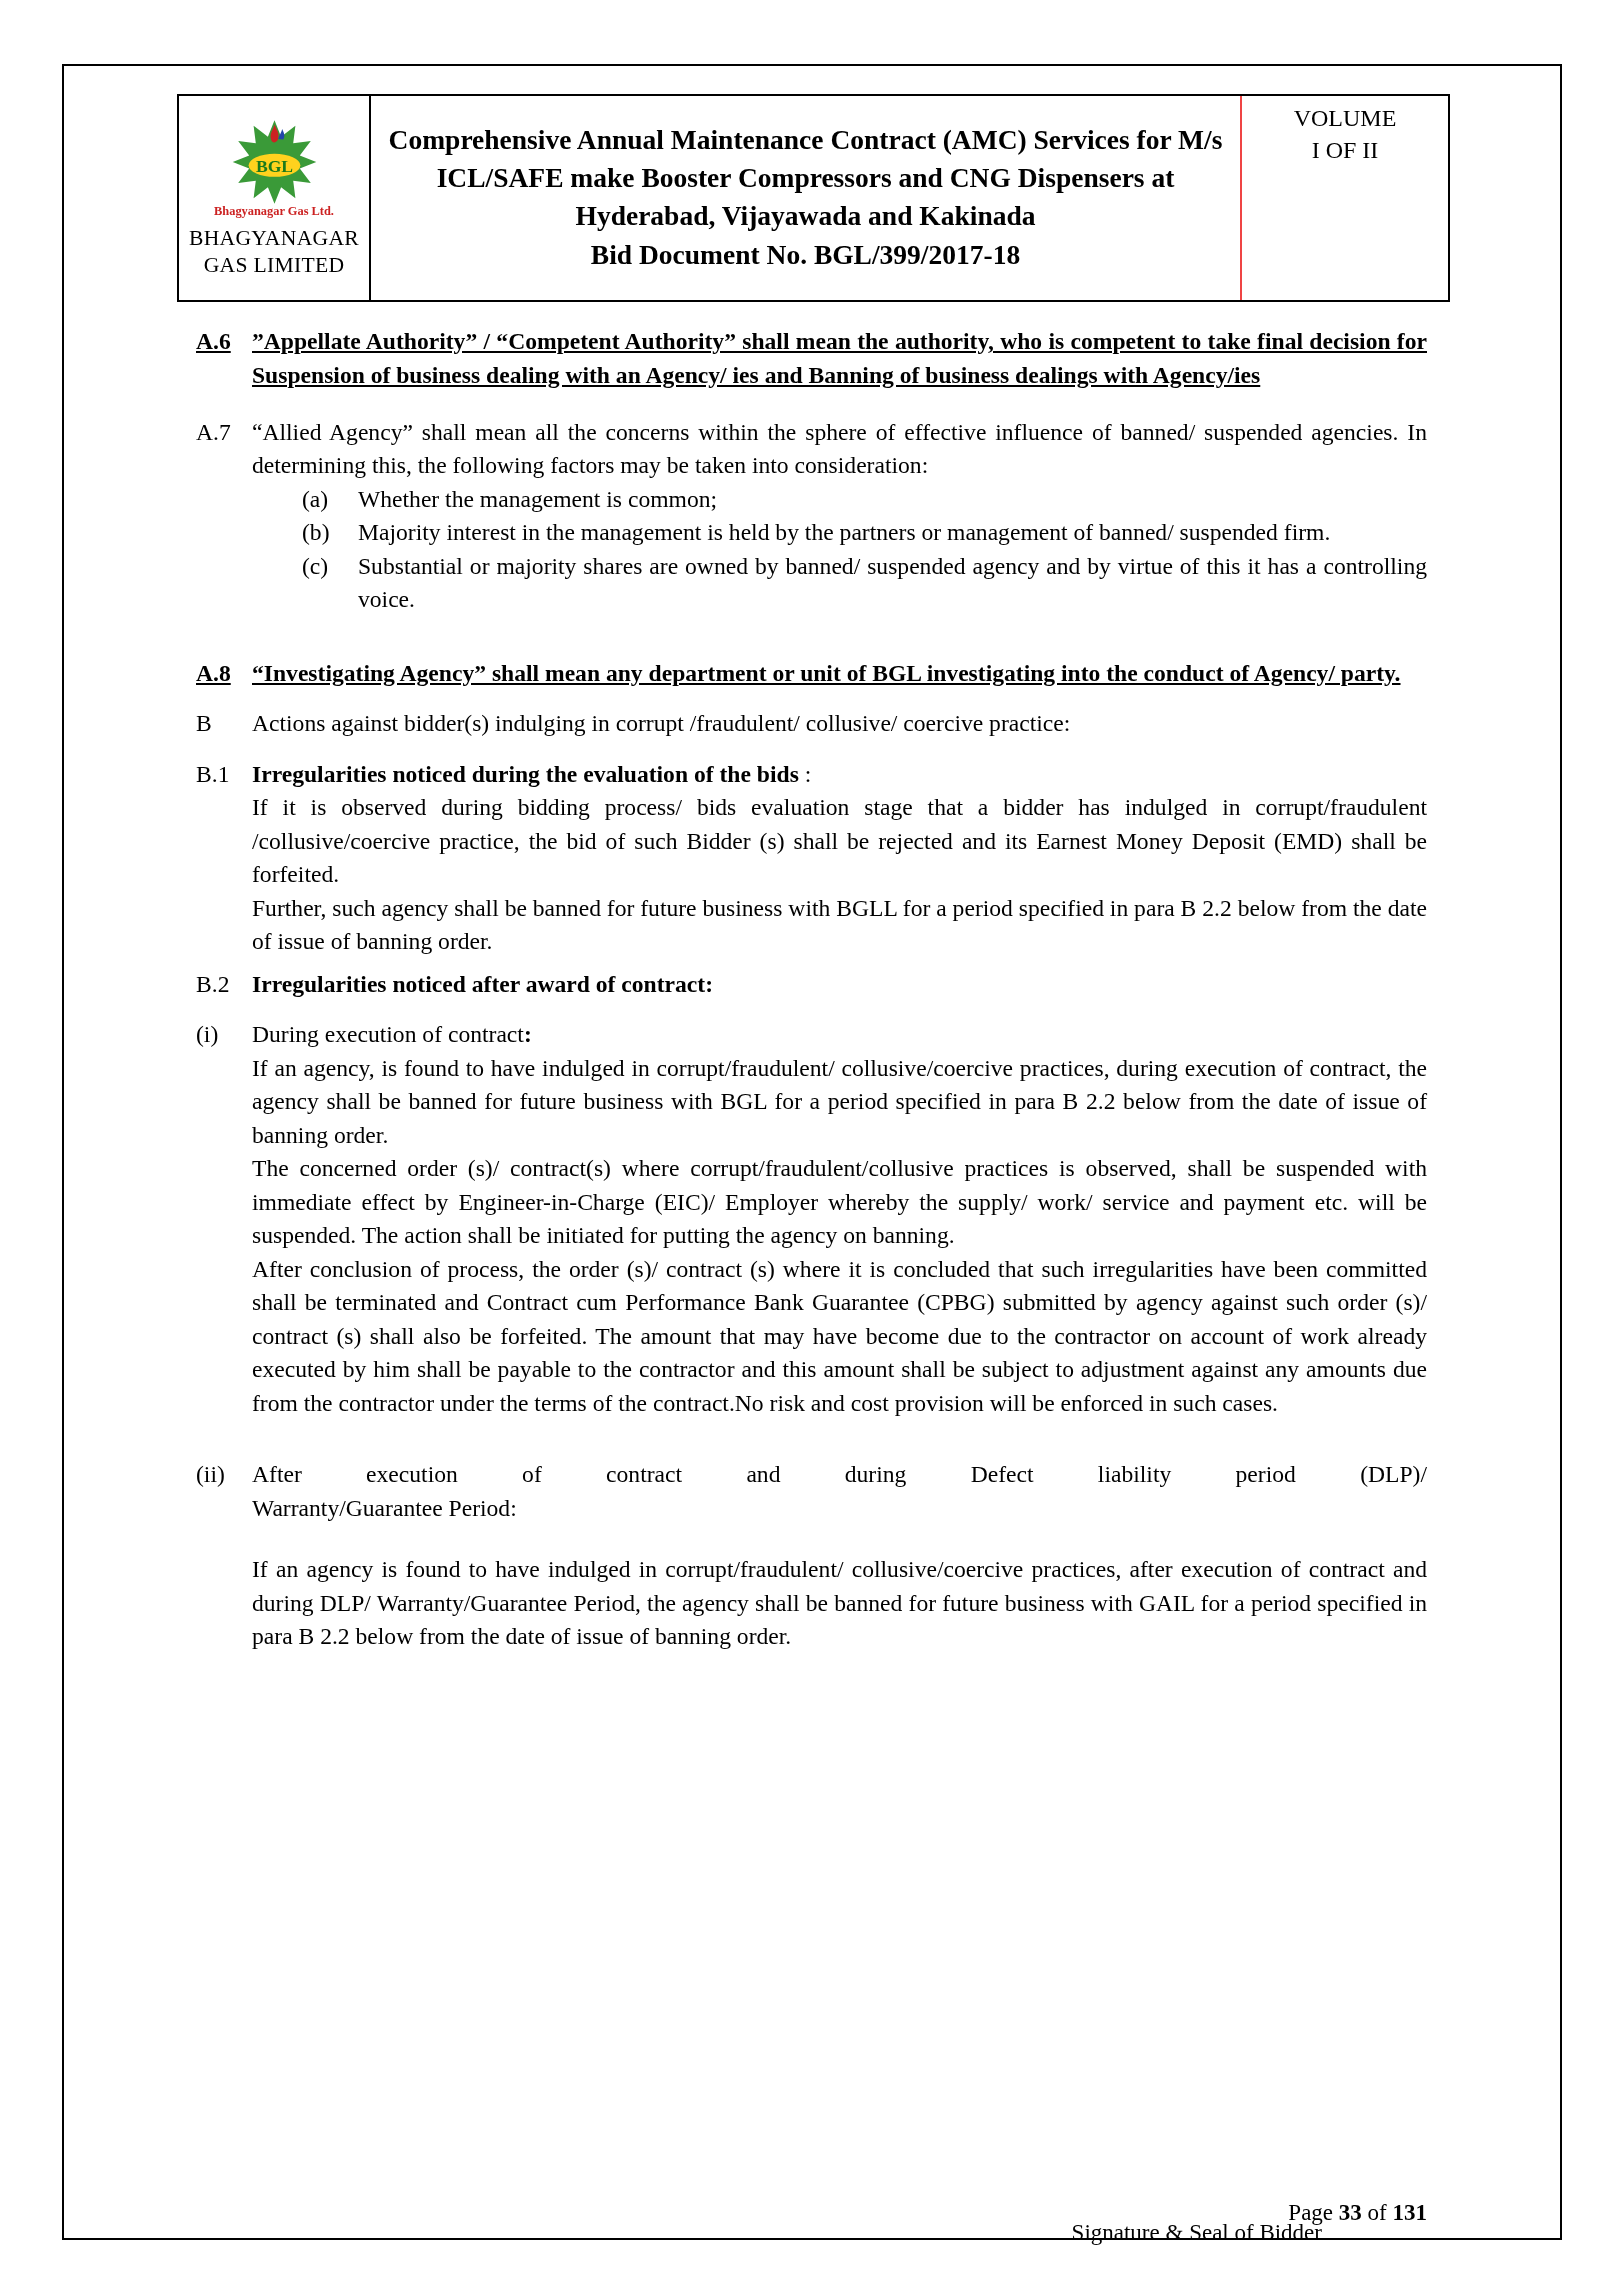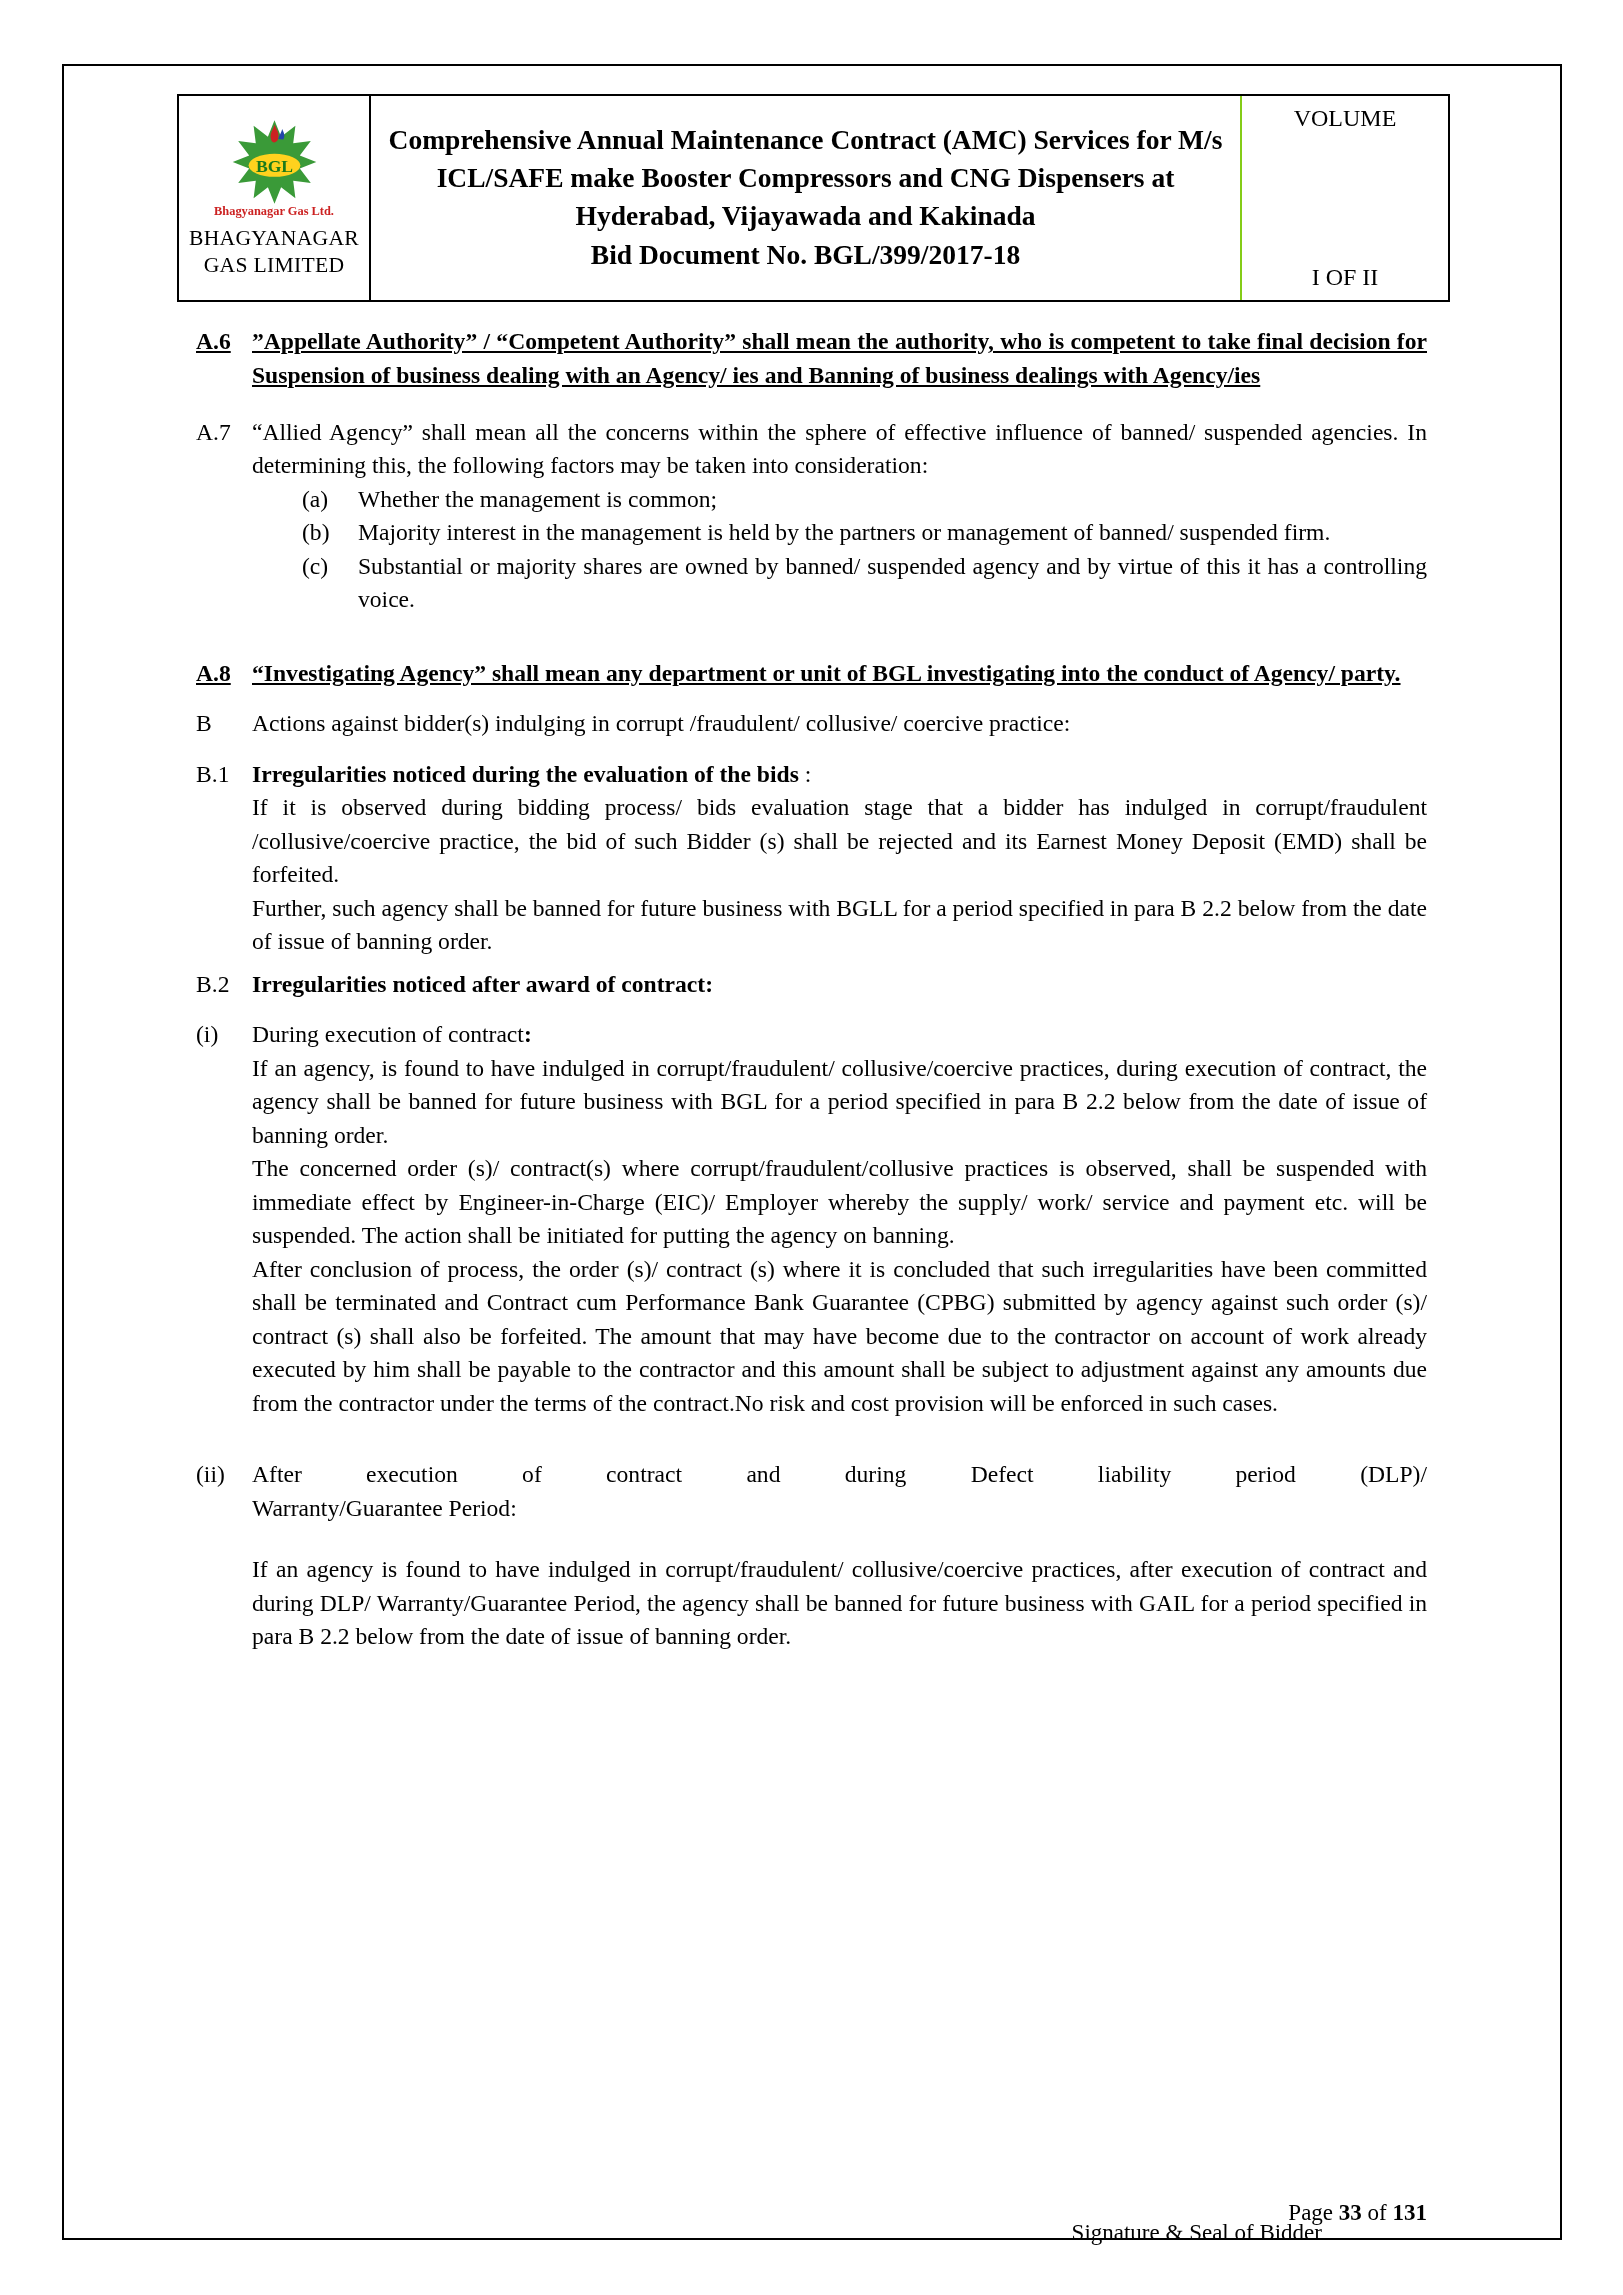--- a/index.html
+++ b/index.html
@@ -65,24 +65,24 @@
     line-height: 1.38;
   }
   .doc-no {
     font-weight: bold;
     font-size: 27.5px;
     line-height: 1.38;
     margin-top: 1.3px;
   }
   .hdr-volume {
     width: 208px;
-    border-left: 2px solid #84cc16;
+    border-left: 2px solid #ef4444;
     display: flex;
     flex-direction: column;
-    justify-content: space-between;
+    justify-content: flex-start;
     text-align: center;
     font-size: 24px;
     line-height: 1.35;
   }
   
   .bodywrap {
     margin: 23.6px 133px 0 132px;
     font-size: 23.6px;
     line-height: 1.42;
   }

